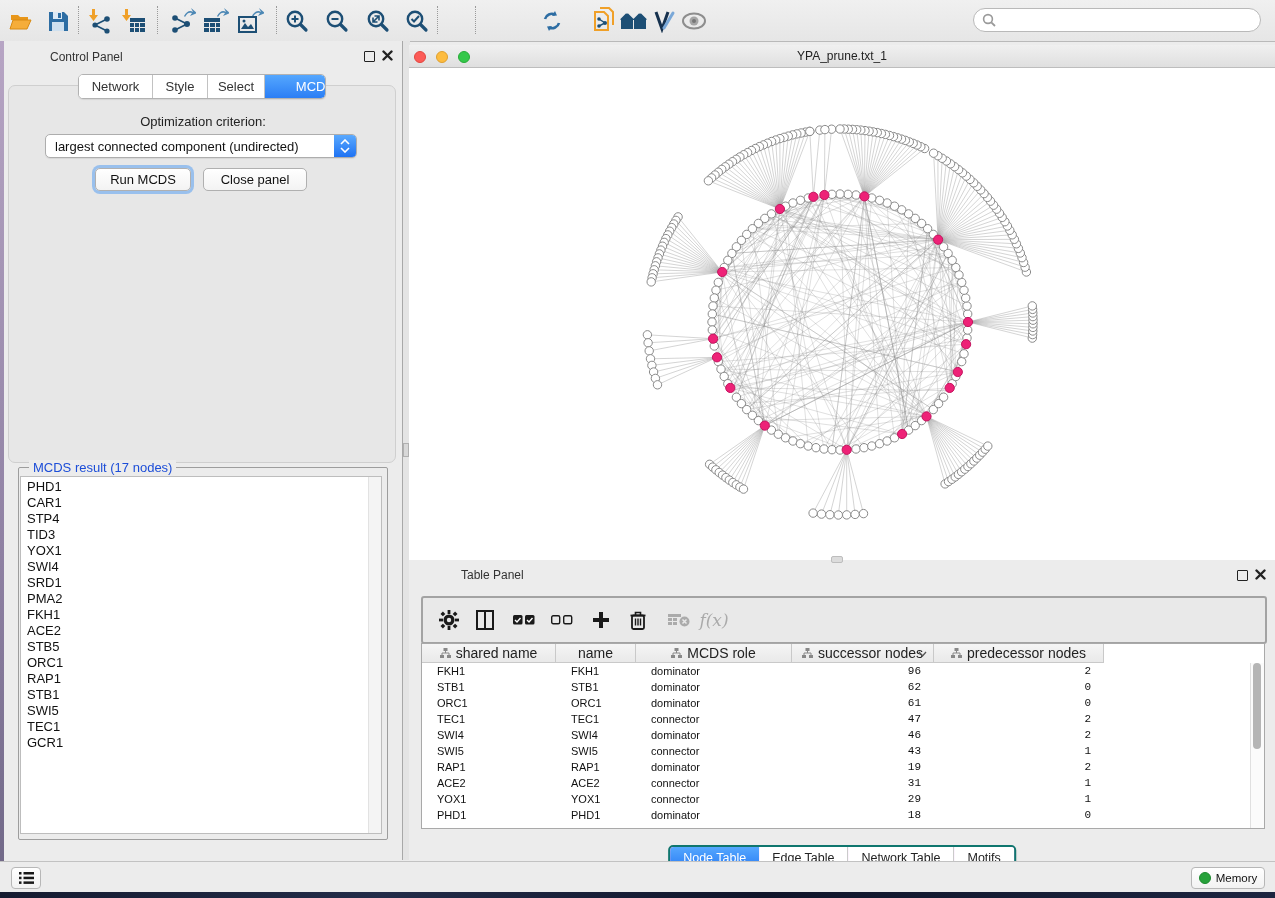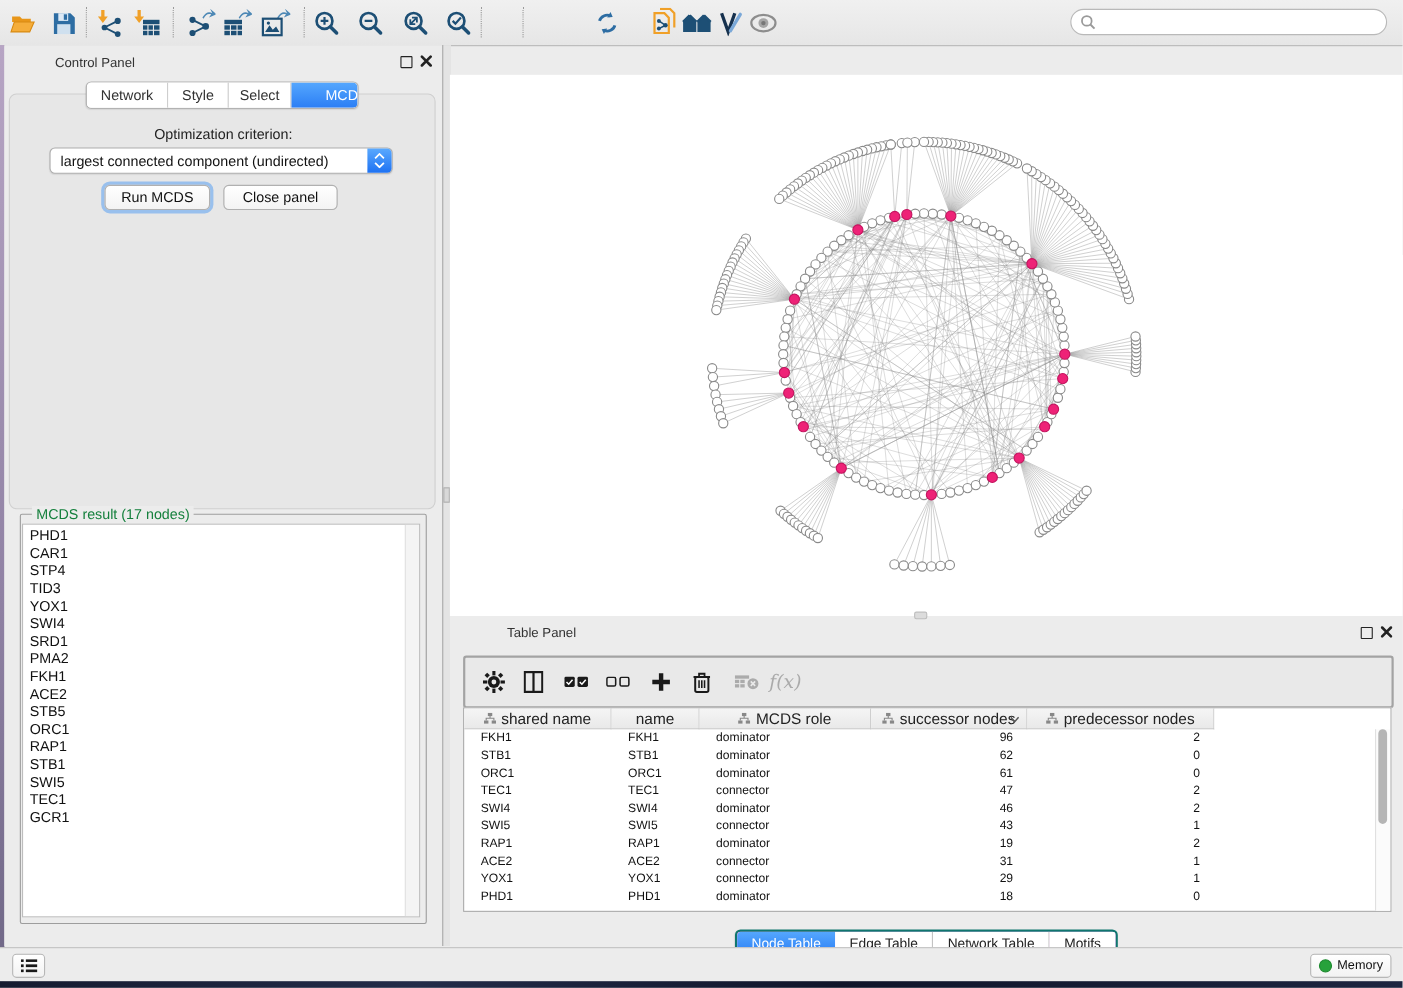--- a/index.html
+++ b/index.html
@@ -28,21 +28,21 @@
   .tabseg{display:flex;align-items:center;justify-content:center;font-size:13px;color:#333;border-right:1px solid #c2c2c2;box-sizing:border-box;background:#fff;}
   .tabseg:last-child{border-right:none;padding-left:40px;}
   .tabseg.active{background:linear-gradient(#55a7fe,#2b7ef5);color:#fff;border-right:none;border-radius:0 4px 4px 0;}
   .opt-label{font-size:13px;color:#222;text-align:center;}
   .dropdown{position:absolute;height:24px;background:#fff;border:1px solid #adadad;border-radius:5px;display:flex;align-items:center;box-sizing:border-box;box-shadow:0 1px 1px rgba(0,0,0,.07);}
   .dropdown .dtext{flex:1;font-size:13px;color:#111;padding-left:9px;white-space:nowrap;}
   .dropdown .dcap{width:22px;height:100%;background:linear-gradient(#5aa9fe,#1e72f3);border-radius:0 4px 4px 0;display:flex;flex-direction:column;align-items:center;justify-content:center;gap:2px;}
   .mbtn{position:absolute;height:23px;background:linear-gradient(#ffffff,#f3f3f3);border:1px solid #b0b0b0;border-radius:5px;font-size:13px;color:#111;display:flex;align-items:center;justify-content:center;box-sizing:border-box;}
   .mbtn.focus{box-shadow:0 0 0 3px rgba(110,170,240,.65);}
   .groupbox{left:14px;top:426px;width:368px;height:371px;border:1px solid #9d9d9d;border-radius:2px;}
-  .legend{position:absolute;left:10px;top:-8px;background:#ececec;padding:0 4px;font-size:13px;color:#15803d;}
+  .legend{position:absolute;left:10px;top:-8px;background:#ececec;padding:0 4px;font-size:13px;color:#1d4ed8;}
   .mcdslist{position:absolute;left:1px;top:8px;width:362px;height:358px;background:#fff;border:1px solid #bdbdbd;box-sizing:border-box;overflow:hidden;}
   .mcds-scroll{position:absolute;right:0;top:0;width:12px;height:100%;background:#f4f4f4;border-left:1px solid #e2e2e2;}
   .mcds-items{position:absolute;left:6px;top:2px;}
   .mcds-item{font-size:13px;line-height:16px;color:#111;}
 
   
   .vsplit{left:402px;top:41px;width:7px;height:819px;background:#e4e4e4;border-left:1px solid #a8a8a8;}
   .vhandle{position:absolute;left:0px;top:402px;width:6px;height:14px;background:#d8d8d8;border:1px solid #b0b0b0;box-sizing:border-box;}
 
   
@@ -62,21 +62,21 @@
   .tp-toolbar{position:absolute;left:12px;top:36px;width:842px;height:44px;background:#e9e9e9;border:2px solid #a3a3a3;border-radius:3px;}
   .tpi{position:absolute;top:7px;width:30px;height:30px;transform:translateX(-15px);display:flex;align-items:center;justify-content:center;}
   .fx{font-family:"DejaVu Serif",serif;font-style:italic;font-size:17px;color:#aaa;}
   .ntable{position:absolute;left:12px;top:83px;width:844px;height:186px;background:#fff;border:1px solid #a9a9a9;box-sizing:border-box;overflow:hidden;}
   .thead{display:grid;grid-template-columns:134px 80px 156px 142px 170px 1fr;height:19px;}
   .th{background:linear-gradient(#f5f5f5,#e9e9e9);border-right:1px solid #c9c9c9;border-bottom:1px solid #c9c9c9;display:flex;align-items:center;justify-content:center;gap:5px;font-size:14px;color:#222;position:relative;}
   .th.blank{background:#fff;border-right:none;border-bottom:none;}
   .trow{display:grid;grid-template-columns:134px 80px 156px 142px 170px 1fr;height:16px;}
   .td{font-size:11px;color:#111;display:flex;align-items:center;}
   .td.l{padding-left:15px;}
-  .td.r{justify-content:flex-end;padding-right:13px;}
+  .td.r{justify-content:flex-end;padding-right:13px;font-family:Liberation Mono, monospace;}
   .tscroll{position:absolute;right:0;top:19px;width:13px;height:166px;background:#fbfbfb;border-left:1px solid #e0e0e0;}
   .tthumb{position:absolute;left:2px;top:0px;width:8px;height:86px;background:#b5b5b5;border-radius:4px;}
   .bottomtabs{position:absolute;left:50%;transform:translateX(-50%);top:285px;display:flex;height:21px;border:2px solid #0f766e;border-radius:5px;background:#f0abfc;overflow:hidden;box-shadow:0 1px 1px rgba(0,0,0,.08);}
   .btab{display:flex;align-items:center;justify-content:center;font-size:12.5px;color:#222;border-right:1px solid #c2c2c2;box-sizing:border-box;padding:0 13px;background:#fff;}
   .btab:last-child{border-right:none;}
   .btab.active{background:linear-gradient(#55a7fe,#2b7ef5);color:#fff;border-right:none;border-radius:4px 0 0 4px;}
 
   
   .statusbar{left:0;top:861px;width:1275px;height:31px;background:#ececec;border-top:1px solid #c2c2c2;box-sizing:border-box;}
   .sbtn{position:absolute;top:5px;height:22px;background:linear-gradient(#fff,#f2f2f2);border:1px solid #b7b7b7;border-radius:4px;display:flex;align-items:center;justify-content:center;box-sizing:border-box;}
@@ -307,20 +307,26 @@
         <div class="mcds-scroll"></div>
       </div>
     </div>
   </div>
 
   <div class="abs vsplit">
       <div class="vhandle"></div>
     </div>
 
   <div class="abs netwin">
+    <div class="net-titlebar">
+      <div class="tl" style="left:5px;background:#fc5b57;border:1px solid #e2463f"></div>
+      <div class="tl" style="left:27px;background:#fdbc40;border:1px solid #dfa02f"></div>
+      <div class="tl" style="left:49px;background:#34c84a;border:1px solid #27ab38"></div>
+      <div class="net-title">YPA_prune.txt_1</div>
+    </div>
     <div class="net-canvas">
       <svg width="866" height="492">
           <line x1="404.4" y1="128.8" x2="303.3" y2="262.0" class="chord"></line>
           <line x1="404.4" y1="128.8" x2="304.0" y2="270.0" class="chord"></line>
           <line x1="404.4" y1="128.8" x2="327.4" y2="329.2" class="chord"></line>
           <line x1="404.4" y1="128.8" x2="322.9" y2="322.6" class="chord"></line>
           <line x1="404.4" y1="128.8" x2="506.2" y2="357.6" class="chord"></line>
           <line x1="404.4" y1="128.8" x2="305.3" y2="278.0" class="chord"></line>
           <line x1="404.4" y1="128.8" x2="543.2" y2="192.3" class="chord"></line>
           <line x1="404.4" y1="128.8" x2="305.3" y2="278.0" class="chord"></line>

